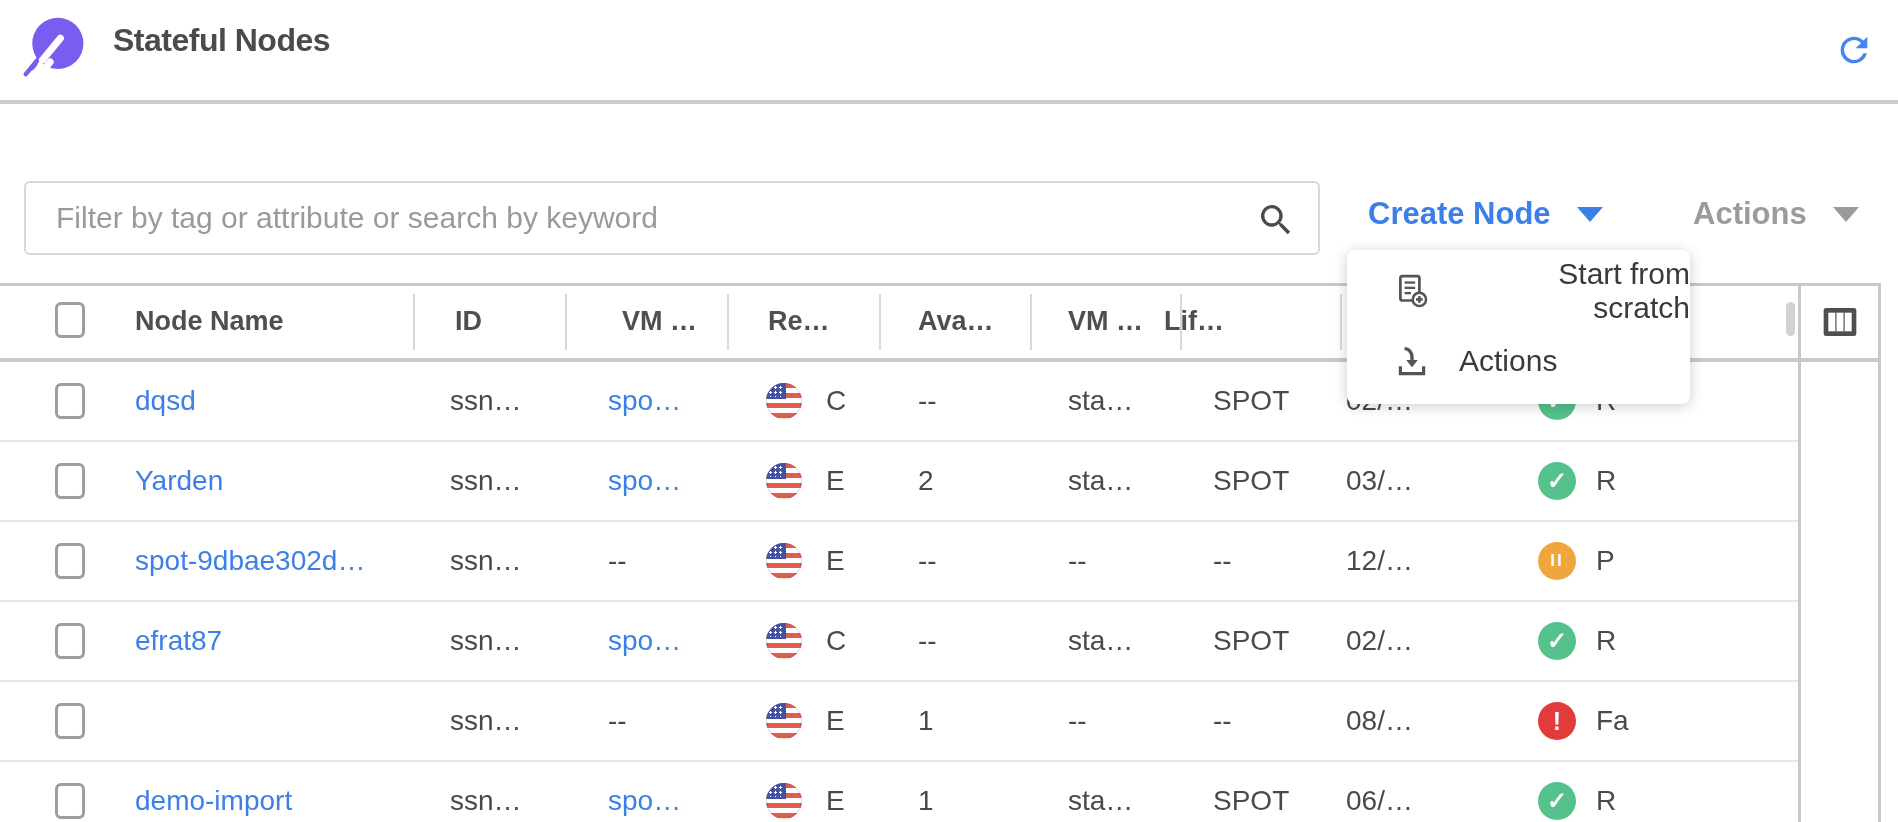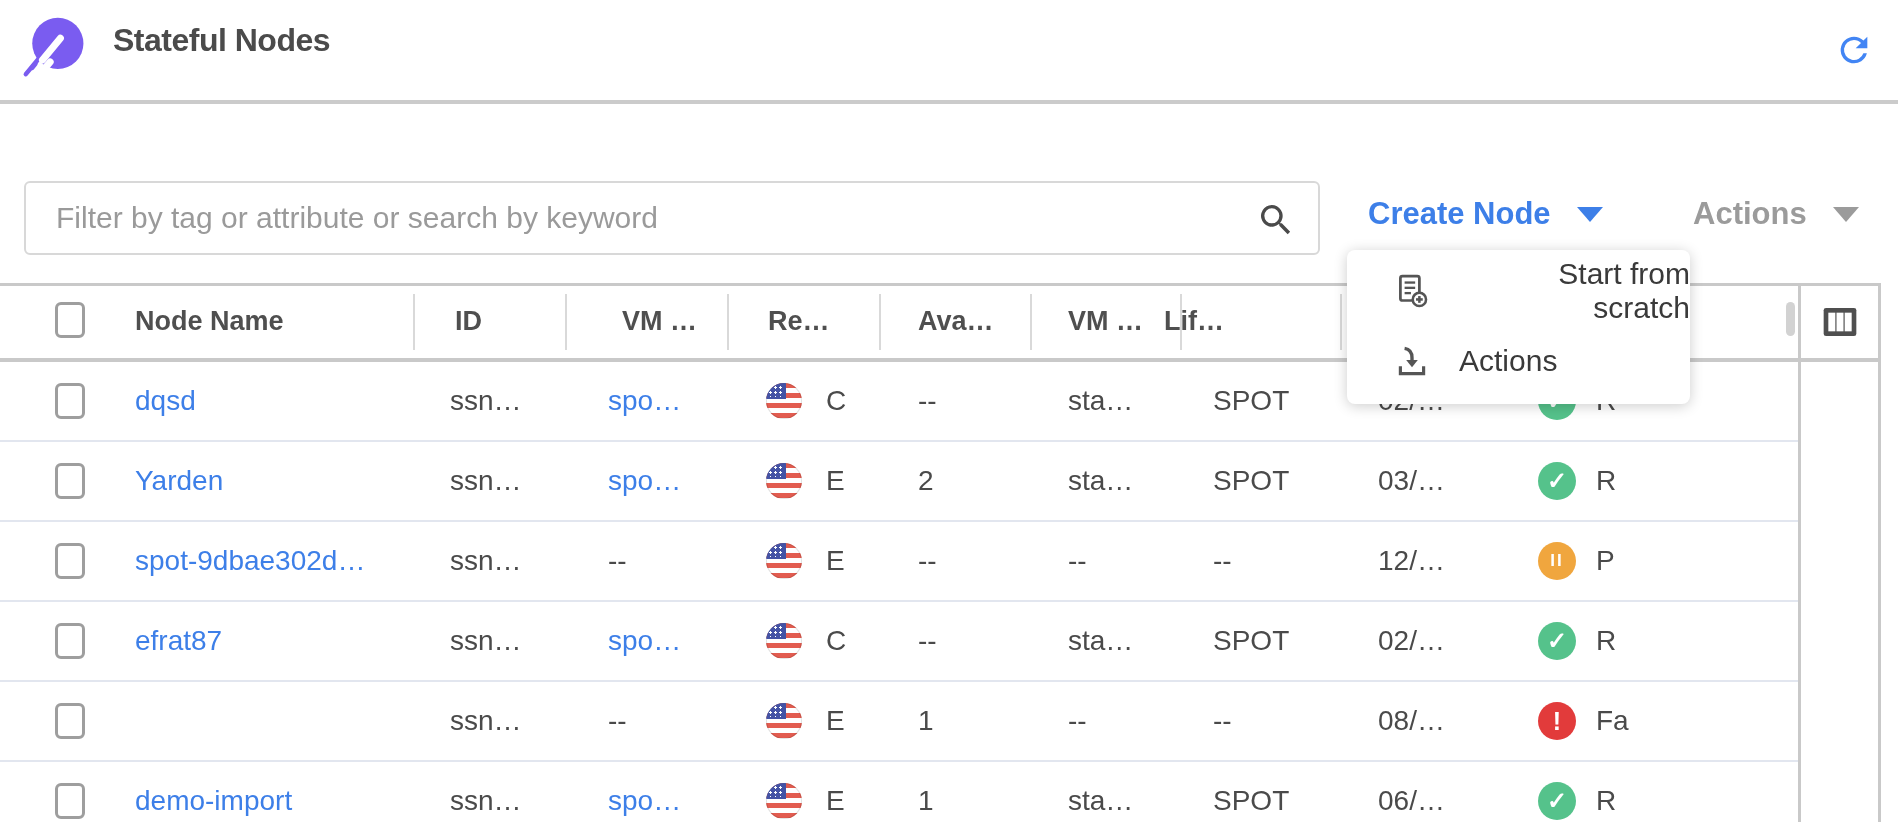--- a/index.html
+++ b/index.html
@@ -40,21 +40,21 @@
   .row{position:relative;width:1798px;height:80px;border-bottom:2px solid #e2e6ef;box-sizing:border-box;background:#fff;}
   .cell{position:absolute;top:0;height:78px;display:flex;align-items:center;font-size:28px;color:#4a4a4a;white-space:nowrap;}
   .row .checkbox{position:absolute;left:55px;top:21px;}
   .c-name{left:135px;}
   .c-id{left:450px;}
   .c-vm1{left:608px;}
   .c-region{left:766px;gap:24px;}
   .c-ava{left:918px;}
   .c-vm2{left:1068px;}
   .c-lif{left:1213px;}
-  .c-date{left:1378px;}
+  .c-date{left:1346px;}
   .c-status{left:1538px;gap:20px;}
   .link{color:#3d7fe8;text-decoration:none;cursor:pointer;}
   .plain{color:#4a4a4a;}
 
   
   .flag{position:relative;width:36px;height:36px;border-radius:50%;overflow:hidden;flex:0 0 36px;
     background:repeating-linear-gradient(180deg,#e25c50 0 5px,#fff 5px 10px);box-shadow:inset 0 0 0 1px rgba(0,0,0,0.12);}
   .flag::before{content:"";position:absolute;left:0;top:0;width:20px;height:16px;background:#4453a5;}
   .flag::after{content:"";position:absolute;left:2px;top:2px;width:16px;height:12px;
     background-image:radial-gradient(#fff 1px,transparent 1.4px);background-size:5px 5px;}

